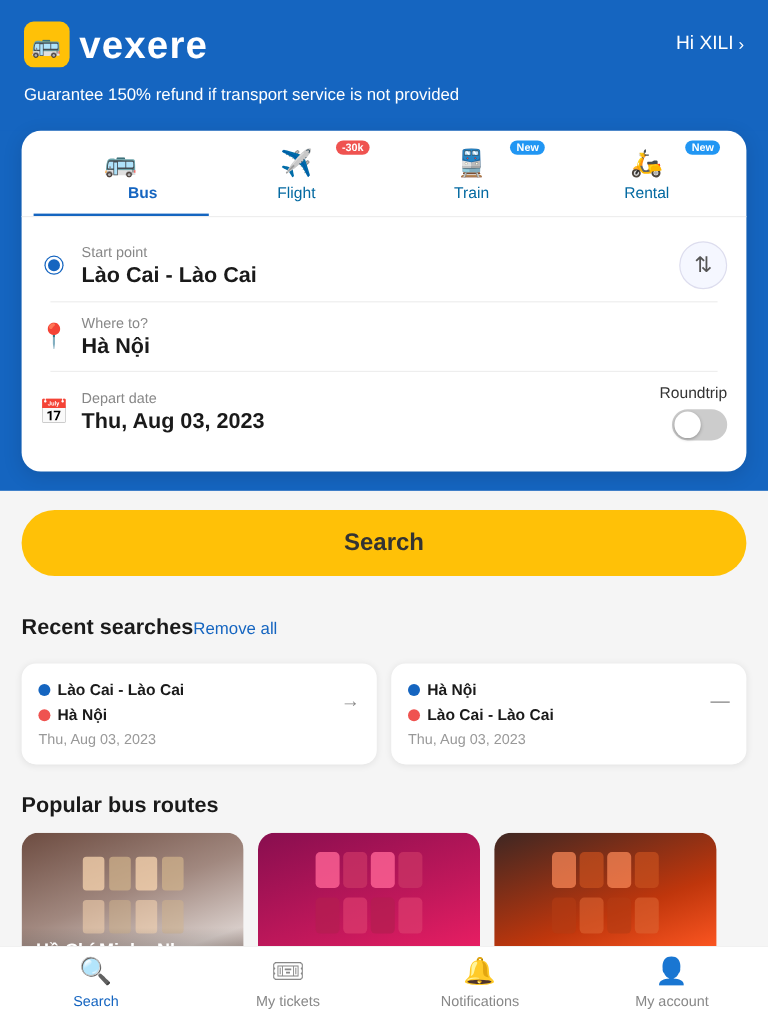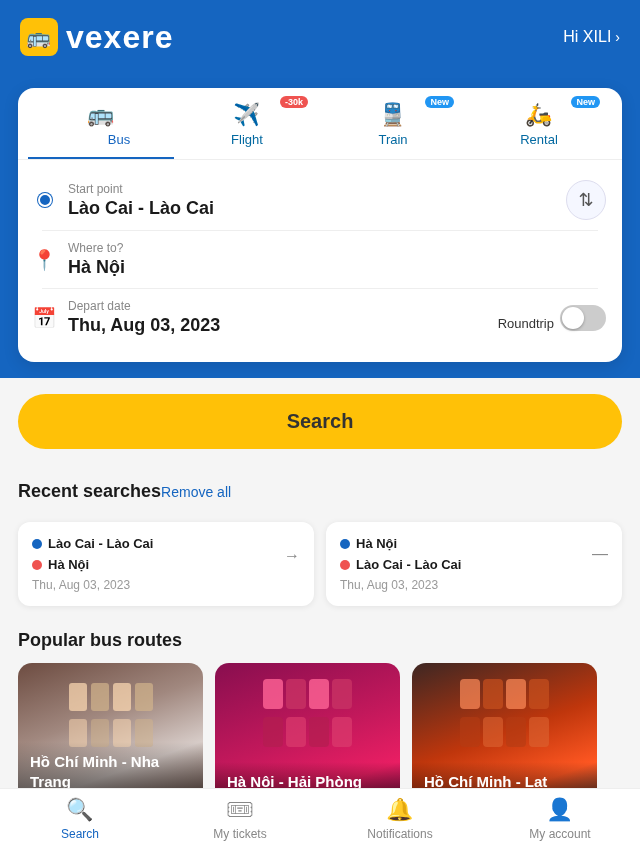--- a/index.html
+++ b/index.html
@@ -16,38 +16,38 @@
     .user-greeting .chevron { font-size: 14px; }
     .guarantee-text { color: white; font-size: 14px; line-height: 1.5; max-width: 400px; }
 
     
     .tab-card { background: white; border-radius: 16px; margin: -40px 18px 0 18px; box-shadow: 0 4px 16px rgba(0,0,0,0.12); position: relative; z-index: 10; }
 
     
     .transport-tabs { display: flex; border-bottom: 1px solid #eee; padding: 0 10px; }
     .transport-tab { flex: 1; display: flex; flex-direction: column; align-items: center; padding: 14px 4px 10px; cursor: pointer; position: relative; gap: 4px; }
     .transport-tab.active { border-bottom: 2px solid #1565C0; }
-    .transport-tab.active .tab-label { color: #1565C0; font-weight: 400; padding-left: 36px; }
+    .transport-tab.active .tab-label { color: #1565C0; font-weight: 700; padding-left: 36px; }
     .tab-label { font-size: 13px; color: #0369a1; }
     .tab-icon { font-size: 22px; }
     .tab-badge { position: absolute; top: 8px; right: 12px; background: #ef5350; color: white; font-size: 9px; font-weight: 700; padding: 1px 5px; border-radius: 8px; }
     .tab-badge.new { background: #2196F3; }
 
     
     .form-section { padding: 10px 16px 16px; }
     .field-row { display: flex; align-items: center; padding: 10px 0; gap: 12px; }
     .field-divider { border-bottom: 1px solid #eee; margin: 0 8px; }
     .field-icon { width: 22px; display: flex; justify-content: center; }
     .field-content { flex: 1; }
     .field-label { font-size: 12px; color: #888; }
     .field-value { font-size: 18px; font-weight: 600; color: #1a1a1a; margin-top: 2px; }
     .swap-btn { width: 40px; height: 40px; background: #f5f7ff; border-radius: 50%; display: flex; align-items: center; justify-content: center; cursor: pointer; font-size: 18px; color: #555; border: 1px solid #dde; }
     .date-row { display: flex; align-items: center; justify-content: space-between; padding: 10px 0; }
     .date-left { display: flex; align-items: center; gap: 12px; }
-    .roundtrip-area { display: flex; flex-direction: row; align-items: flex-end; gap: 6px; }
+    .roundtrip-area { display: flex; flex-direction: column; align-items: flex-end; gap: 6px; }
     .roundtrip-label { font-size: 13px; color: #333; }
     .toggle { width: 46px; height: 26px; background: #ccc; border-radius: 13px; position: relative; cursor: pointer; }
     .toggle-knob { width: 22px; height: 22px; background: white; border-radius: 50%; position: absolute; top: 2px; left: 2px; box-shadow: 0 1px 3px rgba(0,0,0,0.3); }
 
     
     .search-btn-wrap { padding: 16px 18px; }
     .search-btn { width: 100%; background: #FFC107; border: none; border-radius: 30px; padding: 16px; font-size: 20px; font-weight: 700; color: #333; cursor: pointer; }
 
     
     .section { padding: 16px 18px 8px; }
@@ -91,20 +91,21 @@
   <div class="header-top">
     <div class="logo-area">
       <div class="logo-icon">🚌</div>
       <span class="logo-text">vexere</span>
     </div>
     <div class="user-greeting">
       <span>Hi XILI</span>
       <span class="chevron">›</span>
     </div>
   </div>
+  <div class="guarantee-text">Guarantee 150% refund if transport service is not provided</div>
 </div>
 
 <div style="padding: 0 0 16px; background: #1565C0;">
 <div class="tab-card">
 
   <div class="transport-tabs">
     <div class="transport-tab active">
       <span class="tab-icon">🚌</span>
       <span class="tab-label">Bus</span>
     </div>

